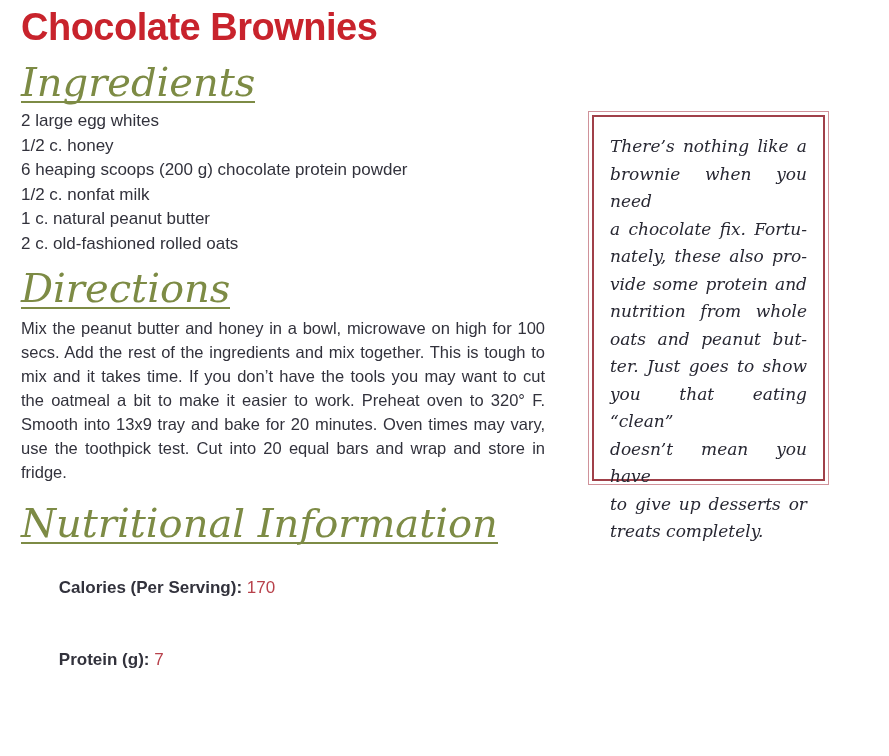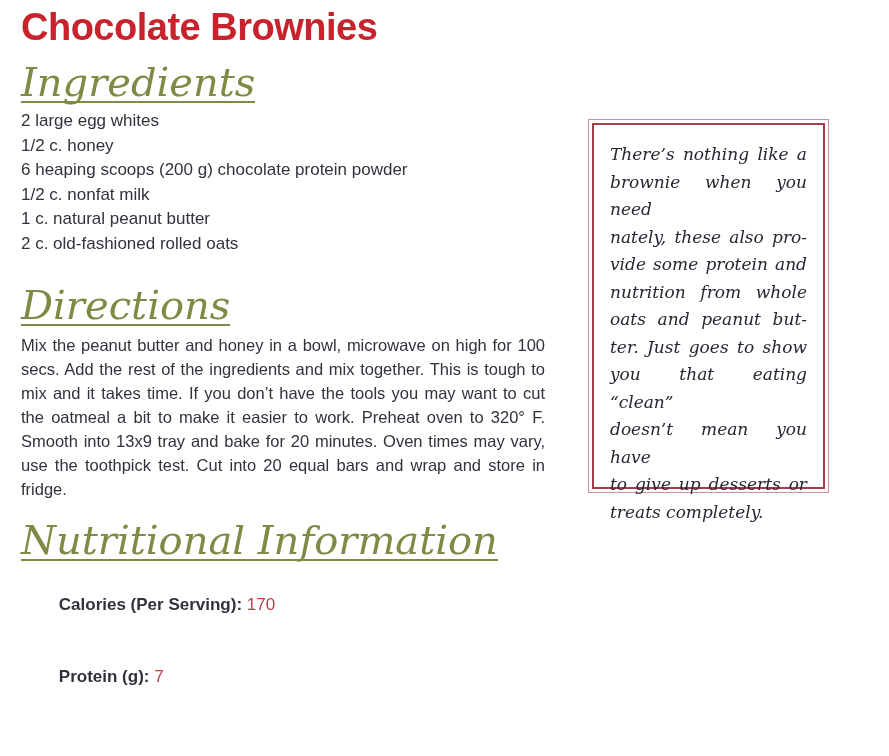--- a/index.html
+++ b/index.html
@@ -19,37 +19,37 @@
     font-size:27px; line-height:34px; color:#c5262e; margin-top:12px;
   }
   .section-heading {
     font-family:"DejaVu Serif", serif; font-style:italic;
     font-size:40px; line-height:36px; color:#7d8b45;
   }
   .section-heading .hd {
     display:inline-block; border-bottom:2px solid #7d8b45; padding-bottom:1px;
   }
   .mt-ing { margin-top:16px; }
-  .mt-dir { margin-top:31px; }
+  .mt-dir { margin-top:14px; }
   .mt-nut { margin-top:21px; }
 
   .ing-list {
     margin-top:6px; font-size:17px; line-height:24.5px; color:#32323c;
   }
   .directions-text {
     margin:7px 0 0 0; width:524px; text-align:justify;
     font-size:16.5px; line-height:24px; color:#32323c;
   }
   .nut-list { margin-top:8px; font-size:17px; line-height:24px; color:#32323c; }
   .nut-row  { white-space:pre; }
   .nut-label{ font-weight:bold; color:#32323c; }
   .nut-value{ color:#b8414b; }
 
   .note-box-outer {
-    position:absolute; left:588px; top:119px; width:241px; height:374px;
+    position:absolute; left:588px; top:111px; width:241px; height:374px;
     box-sizing:border-box; border:1px solid #d0929a; padding:3px;
     background:#ffffff;
   }
   .note-box-inner {
     box-sizing:border-box; width:100%; height:100%;
     border:2px solid #a04049; padding:16px 16px 0 16px;
   }
   .note-line {
     font-family:"DejaVu Serif", serif; font-style:italic;
     font-size:17px; line-height:27.5px; color:#272732;
@@ -98,20 +98,21 @@
       </div>
 
     </div>
 
   </div>
 
   <div class="note-box-outer">
     <div class="note-box-inner">
       <div class="note-line">There’s nothing like a</div>
       <div class="note-line">brownie when you need</div>
+      <div class="note-line">a chocolate fix.  Fortu-</div>
       <div class="note-line">nately, these also pro-</div>
       <div class="note-line">vide some protein and</div>
       <div class="note-line">nutrition from whole</div>
       <div class="note-line">oats and peanut but-</div>
       <div class="note-line">ter.  Just goes to show</div>
       <div class="note-line">you that eating “clean”</div>
       <div class="note-line">doesn’t mean you have</div>
       <div class="note-line">to give up desserts or</div>
       <div class="note-line last">treats completely.</div>
     </div>

